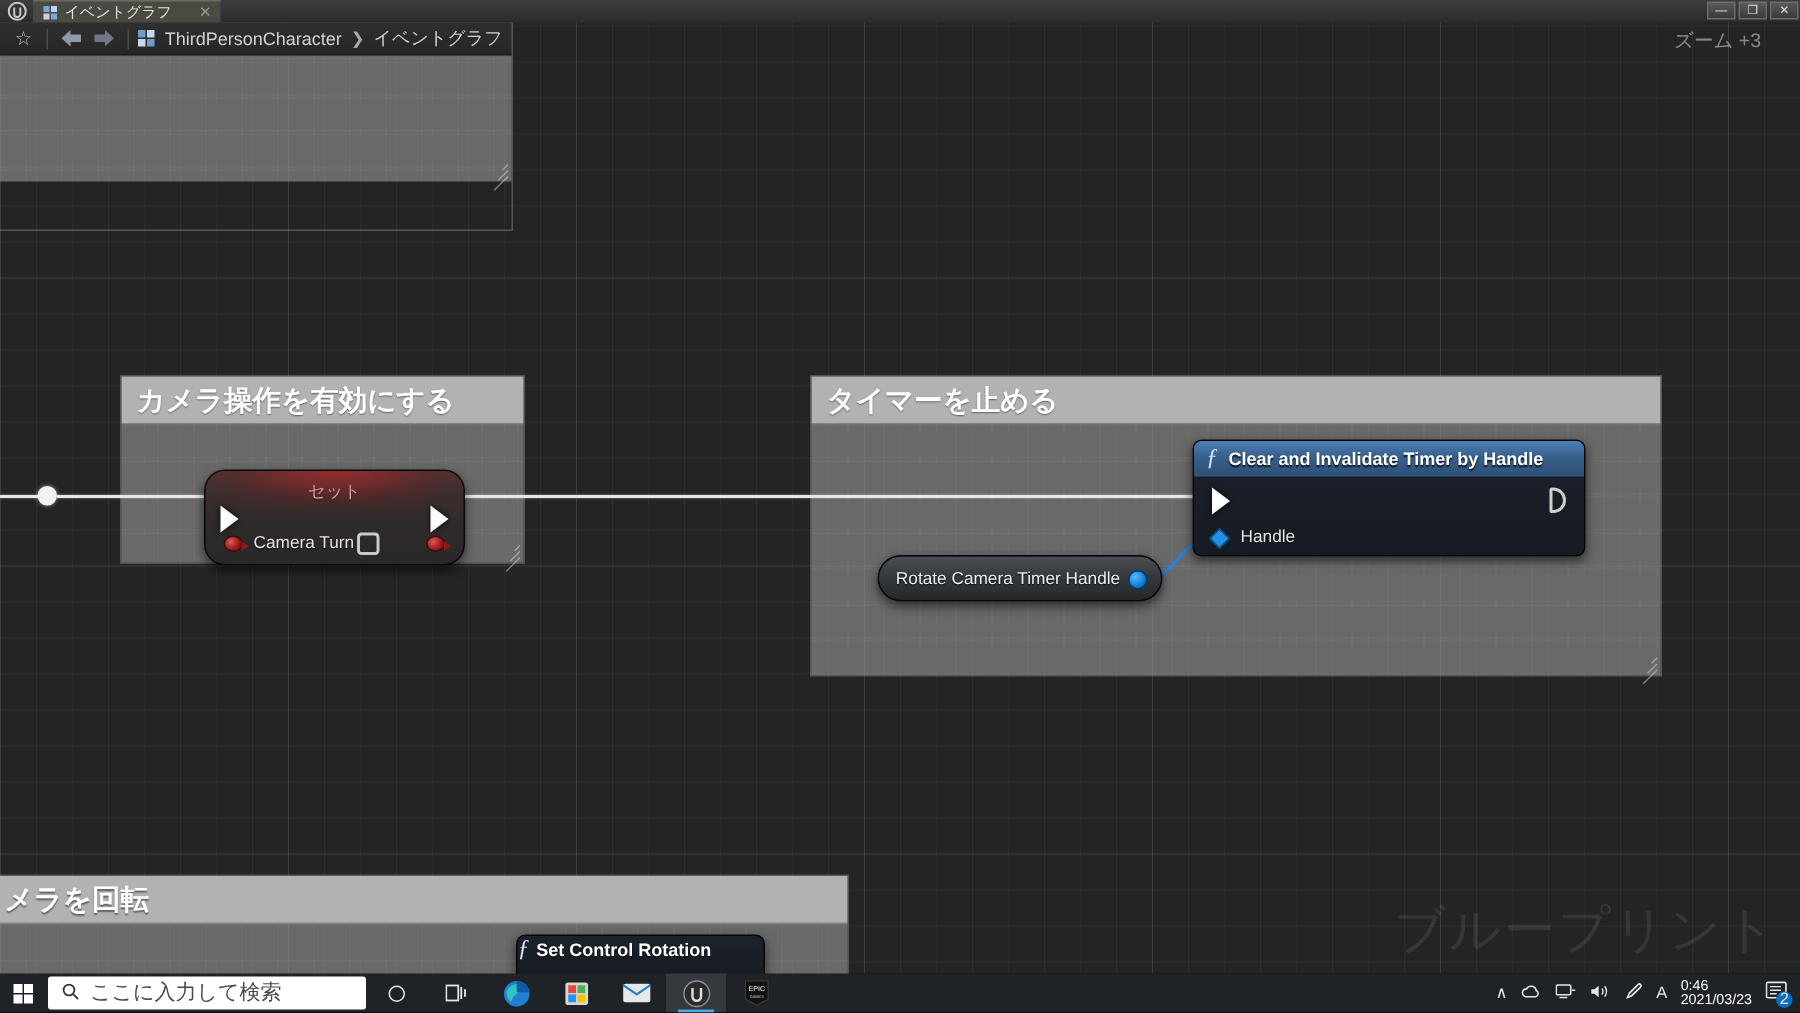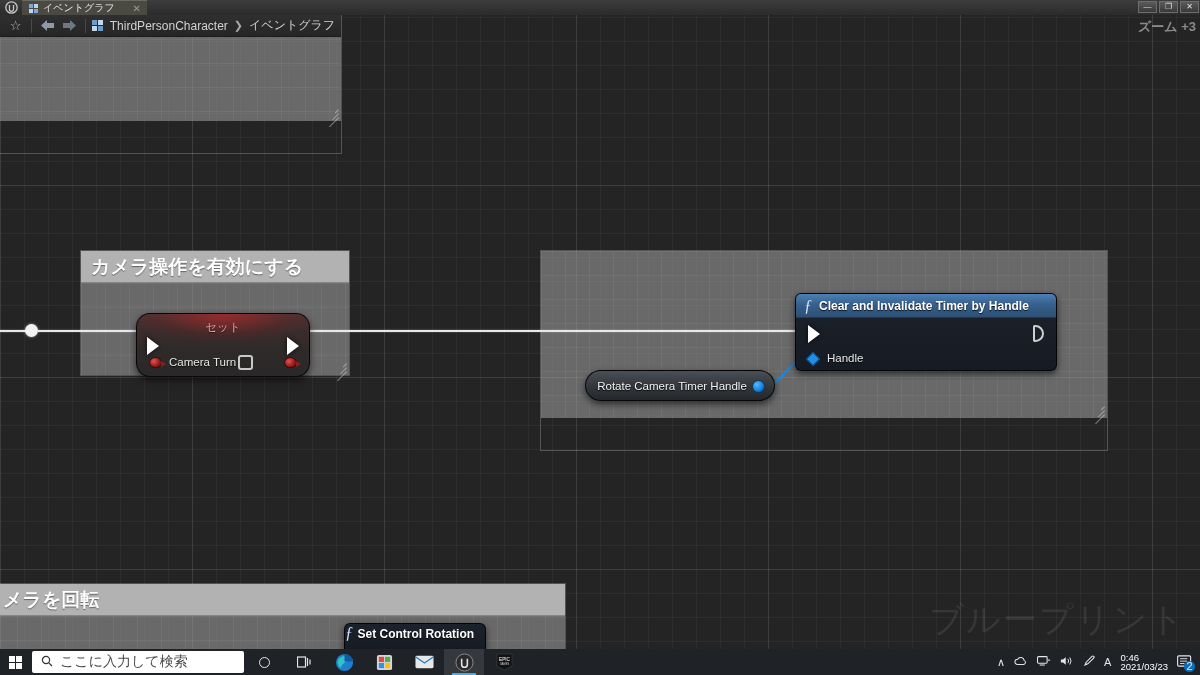--- a/index.html
+++ b/index.html
@@ -150,21 +150,21 @@
     padding-right:16px; white-space:nowrap;
   }
   .circle-pin {
     position:absolute; width:13px; height:13px; border-radius:50%;
     background:radial-gradient(circle at 35% 32%,#5bb8ff 0%,#1484e0 55%,#0a4f8c 100%);
     border:1px solid #083a66;
   }
 
   
   #node-setcontrol {
-    left:344px; top:623px; width:142px; height:30px;
+    left:344px; top:623px; width:166px; height:30px;
     background:linear-gradient(to bottom,#1c222b 0%,#161b23 100%);
     border-radius:6px 6px 0 0;
   }
 
   
   .ghost-text {
     position:absolute; left:196px; top:-1px;
     font-size:13px; font-weight:bold; color:rgba(235,235,235,0.30);
     white-space:nowrap; user-select:none;
   }
@@ -211,22 +211,22 @@
   .bc-sep { width:1px; height:14px; background:#4a4a4a; margin:0 4px; }
   .bc-grid-icon { width:11px; height:11px; display:grid; grid-template-columns:5px 5px; grid-template-rows:5px 5px; gap:1px; margin-right:5px; }
   .bc-grid-icon i { background:#6e9cc9; display:block; }
   .bc-grid-icon i:nth-child(2){ background:#c5d8ea; }
   .bc-grid-icon i:nth-child(3){ background:#c5d8ea; }
   .bc-text { font-size:12px; color:#d2d2d2; white-space:nowrap; }
   .bc-chevron { font-size:11px; color:#a8a8a8; margin:0 4px; }
 
   
   .zoom-label {
-    position:absolute; right:4px; top:18px;
-    font-size:13px; color:rgba(220,220,220,0.55); white-space:nowrap;font-weight:bold;
+    position:absolute; right:26px; top:18px;
+    font-size:13px; color:rgba(220,220,220,0.55); white-space:nowrap;
   }
 
   
   .taskbar {
     position:absolute; left:0; bottom:0; width:1200px; height:26px;
     background:#1f2327; display:flex; align-items:center;
   }
   .tb-start { width:30px; height:26px; display:flex; align-items:center; justify-content:center; }
   .tb-start .winlogo { width:13px; height:13px; display:grid; grid-template-columns:6px 6px; grid-template-rows:6px 6px; gap:1px; }
   .tb-start .winlogo i { background:#ffffff; display:block; }
@@ -276,20 +276,21 @@
       <div class="c-body">
         <div class="c-grip">
           <i style="bottom:1px;width:13px;"></i>
             <i style="bottom:5px;width:9px;"></i>
             <i style="bottom:9px;width:5px;"></i>
         </div>
       </div>
     </div>
 
     <div class="comment" id="comment-timer">
+      <div class="c-head">タイマーを止める</div>
       <div class="c-body">
         <div class="c-grip">
           <i style="bottom:1px;width:13px;"></i>
             <i style="bottom:5px;width:9px;"></i>
             <i style="bottom:9px;width:5px;"></i>
         </div>
       </div>
     </div>
 
     <div class="comment" id="comment-rotate">

